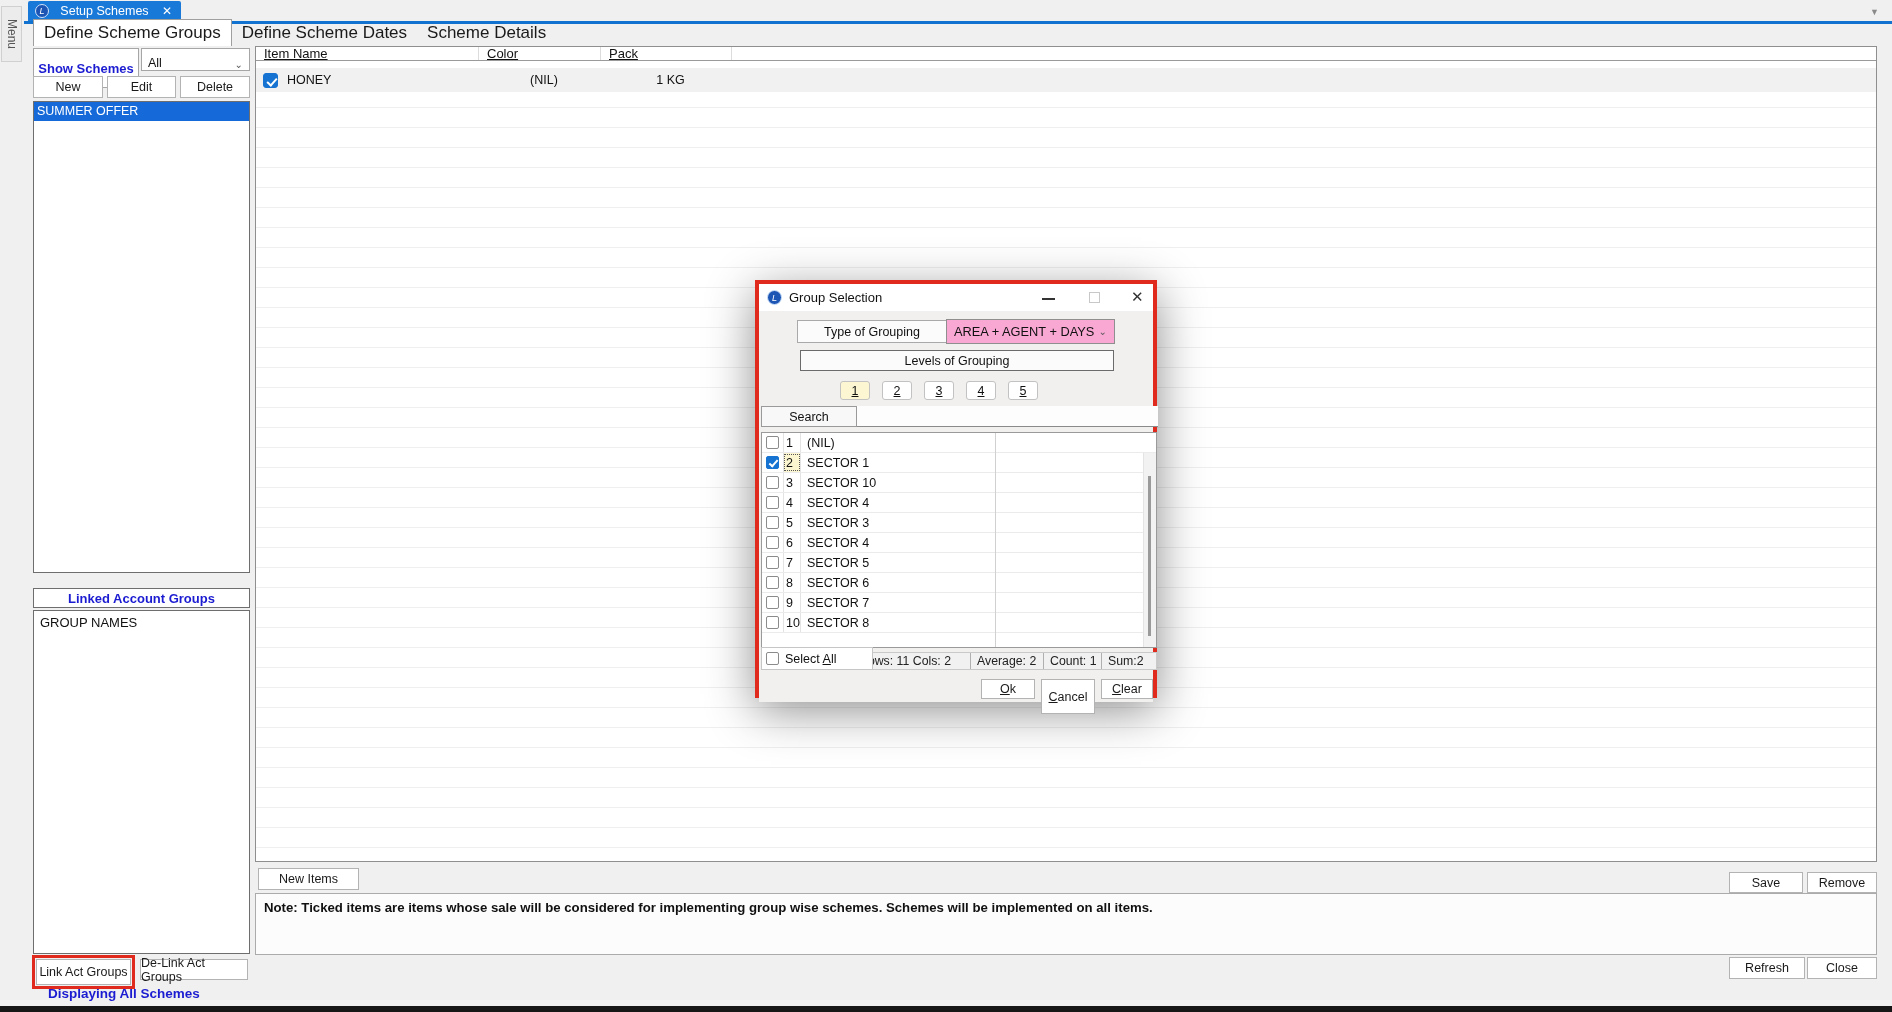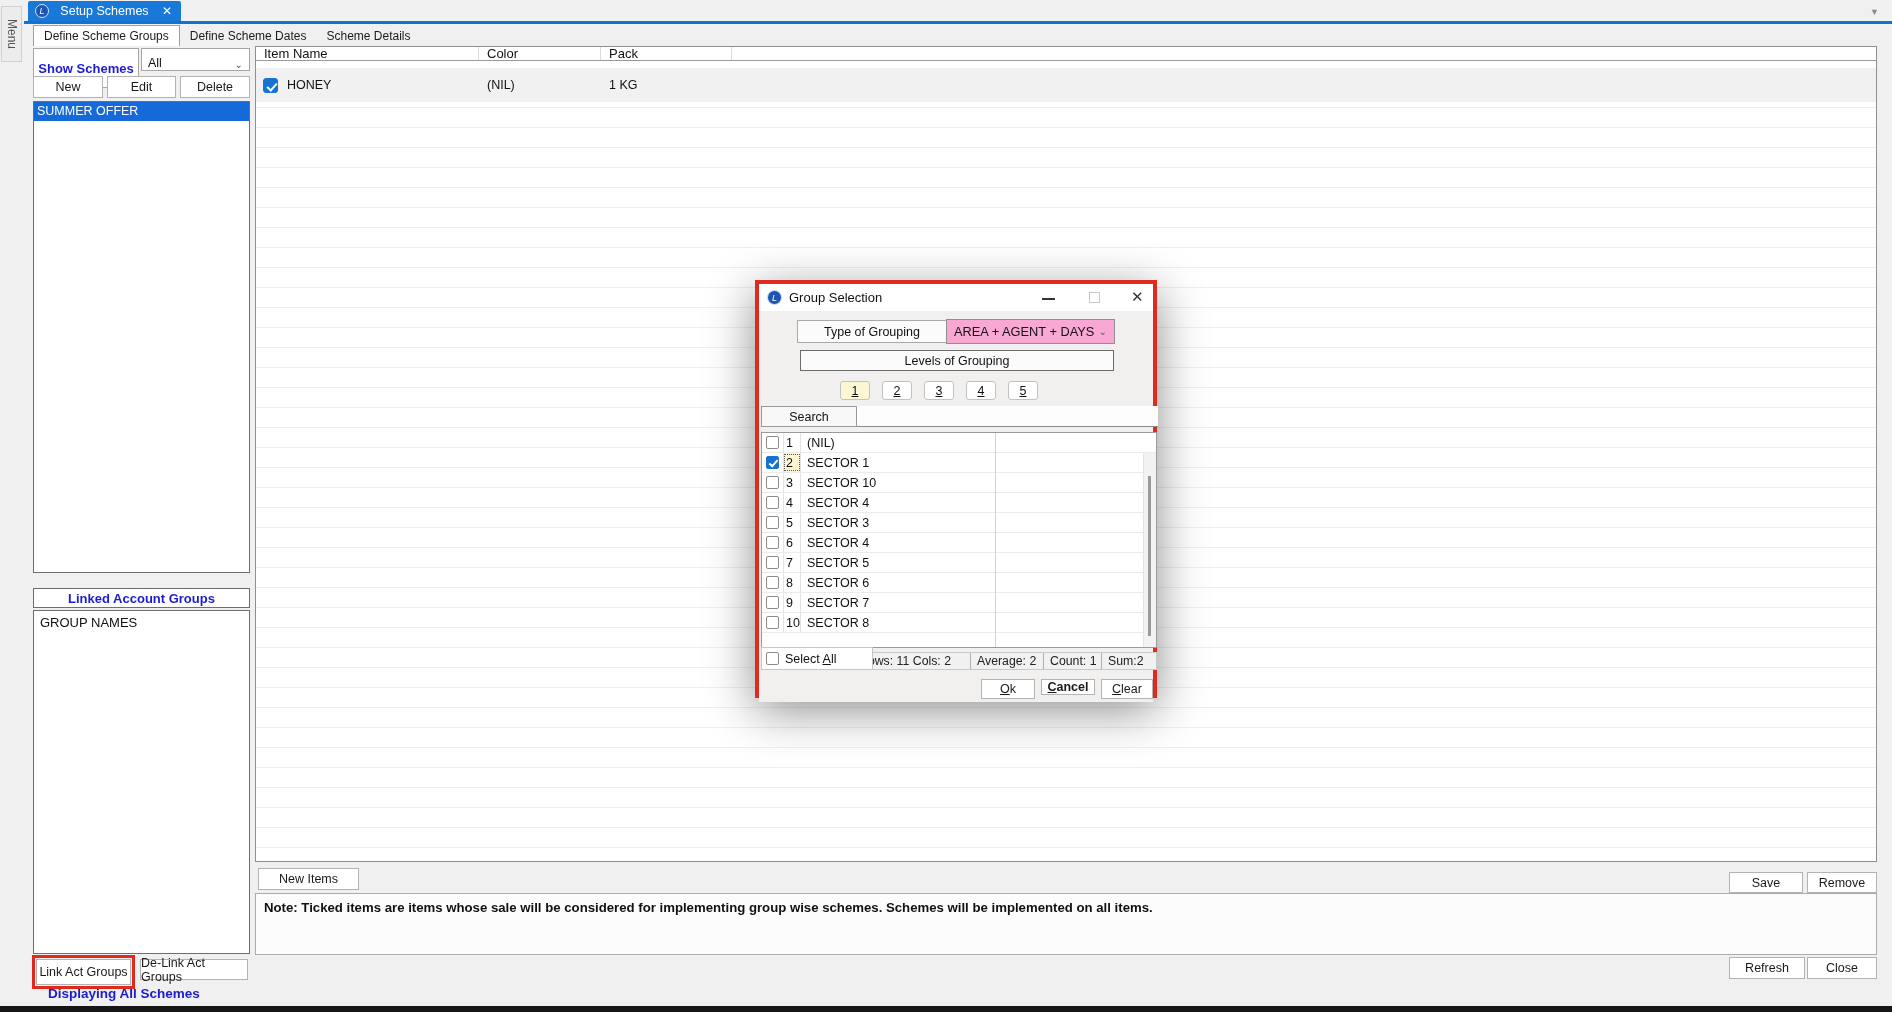--- a/index.html
+++ b/index.html
@@ -23,21 +23,21 @@
     color:#fff; display:flex; align-items:center; padding:0 7px;
     border-radius:2px 2px 0 0; font-size:12.5px; }
   .app-logo { width:14px; height:14px; border-radius:50%; background:#1d55b5;
     border:1.5px solid #cfe3fa; color:#fff; font-size:9px; font-style:italic;
     display:flex; align-items:center; justify-content:center; flex:0 0 auto; }
   .app-tab .t { flex:1; text-align:center; }
   .app-tab .x { font-size:12px; color:#fff; cursor:default; padding:0 2px; }
   .tab-chevron { left:1870px; top:7px; color:#8a8a8a; font-size:9px; }
 
   .subtabs { left:33px; top:25px; height:21px; display:flex; align-items:flex-end; }
-  .subtab { padding:3px 10px 3px 10px; font-size:12px; color:#1a1a1a; white-space:nowrap; }
+  .subtab { padding:3px 10px 3px 10px; font-size:17px; color:#1a1a1a; white-space:nowrap; }
   .subtab.active { background:#fff; border:1px solid #9f9f9f; border-bottom:none; }
 
   
   .show-box { left:33px; top:48px; width:106px; height:40px; background:#fff;
     border:1px solid #a6a6a6; color:#1b1bd1; font-weight:bold;
     display:flex; align-items:center; justify-content:center; font-size:13px; }
   .filter-select { left:141px; top:48px; width:109px; height:23px; background:#fff;
     border:1px solid #a6a6a6; display:flex; align-items:flex-end; padding:0 6px; font-size:12.5px; }
   .filter-select .chev { margin-left:auto; color:#5a5a5a; font-size:10px; }
 
@@ -63,27 +63,27 @@
   .link-btn { left:36px; top:959px; width:95px; height:26px; border-radius:0;
     outline:3px solid #e02a1e; outline-offset:1px; }
   .delink-btn { left:140px; top:959px; width:108px; height:21px; }
   .displaying { left:48px; top:986px; color:#1b1bd1; font-weight:bold; font-size:13.5px; }
 
   
   .items-table { left:255px; top:46px; width:1622px; height:816px; background:#fff;
     border:1px solid #8f8f8f; }
   .items-header { position:absolute; left:0; top:0; right:0; height:14px;
     display:flex; border-bottom:1px solid #9a9a9a; font-size:13px; color:#111;
-    align-items:center; }
+    align-items:center;text-decoration:underline; }
   .ih { padding-left:8px; border-right:1px solid #dcdcdc; height:100%;
     display:flex; align-items:center; }
   .ih.c1 { width:223px; } .ih.c2 { width:122px; } .ih.c3 { width:131px; }
   .items-body { position:absolute; left:0; top:21px; right:0; bottom:0;
     background:repeating-linear-gradient(to bottom,#ffffff 0px,#ffffff 19px,#efefef 19px,#efefef 20px); }
-  .item-row { height:34px; background:#f1f1f1; display:flex; align-items:center; font-size:12.5px; }
+  .item-row { height:24px; background:#f1f1f1; display:flex; align-items:center; font-size:12.5px;text-align:center; }
   .ir.c1 { width:223px; display:flex; align-items:center; gap:9px; padding-left:7px; }
   .ir.c2 { width:122px; padding-left:8px; }
   .ir.c3 { width:131px; padding-left:8px; }
 
   
   .cbx { width:13px; height:13px; border:1px solid #8b8b8b; background:#fff;
     border-radius:2px; position:relative; flex:0 0 auto; }
   .cbx.big { width:15px; height:15px; border-radius:3px; }
   .cbx.checked { background:#1673d1; border-color:#1673d1; }
   .cbx.checked::after { content:""; position:absolute; left:4px; top:1px; width:3px;
@@ -159,21 +159,21 @@
   .statusbar div.statseg:nth-of-type(1){ width:208px; padding-left:97px; }
   .statusbar div.statseg:nth-of-type(2){ width:73px; border-left:1px solid #b0b0b0; }
   .statusbar div.statseg:nth-of-type(3){ width:58px; border-left:1px solid #b0b0b0; }
   .statusbar div.statseg:nth-of-type(4){ flex:1; border-left:1px solid #b0b0b0; }
 
   .select-all { position:absolute; left:2px; top:336px; width:112px; height:23px;
     background:#fff; border:1px solid #c6c6c6; display:flex; align-items:center;
     gap:6px; padding-left:4px; font-size:12.5px; }
 
   .dlg-ok { position:absolute; left:222px; top:368px; width:54px; height:20px; }
-  .dlg-cancel { position:absolute; left:282px; top:368px; width:54px; height:16px;font-weight:bold; }
+  .dlg-cancel { position:absolute; left:282px; top:368px; width:54px; height:35px; }
   .dlg-clear { position:absolute; left:342px; top:368px; width:52px; height:20px; }
 </style>
 </head>
 <body>
 
 <div id="screen">
 
   <div class="abs menu-tab">
     <span>Menu</span>
   </div>

